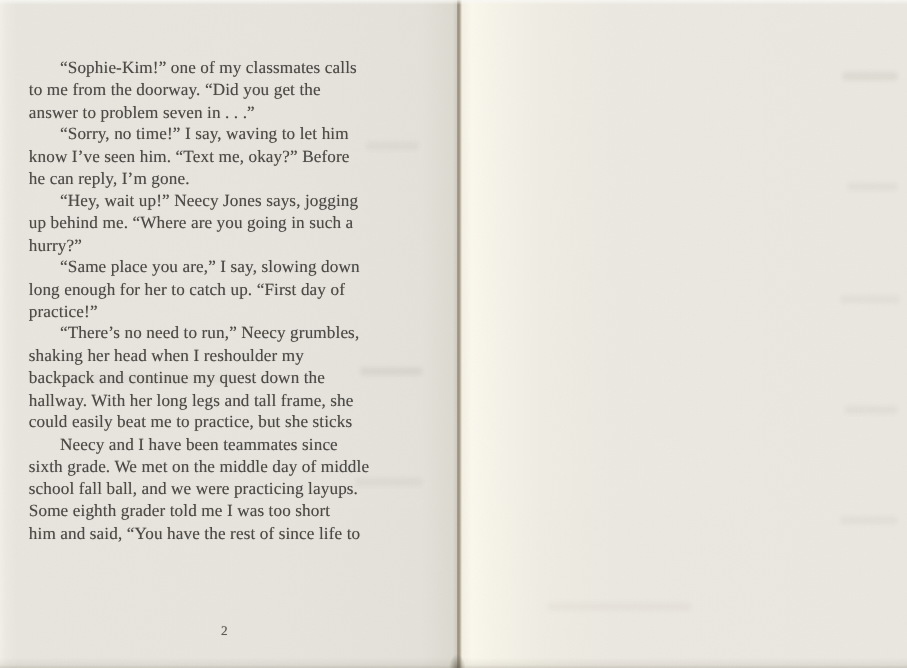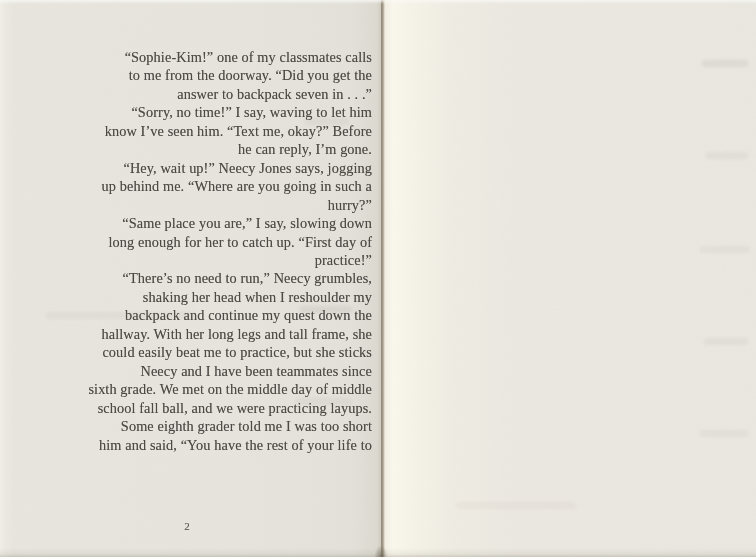--- a/index.html
+++ b/index.html
@@ -53,21 +53,21 @@
   
   .text-block {
     position: absolute;
     top: 48px;
     color: #4c4945;
     font-size: 14.3px;
     line-height: 18.45px;
     letter-spacing: 0.1px;
     text-shadow: 0 0 0.6px rgba(76,73,69,0.5);
   }
-  .text-block.left  { left: 54px;  width: 318px; text-align: right; }
+  .text-block.left  { left: 24px;  width: 318px; }
   .line { white-space: nowrap; }
   .line.indent { padding-left: 26px; }
   
   .folio {
     position: absolute;
     top: 520px;
     width: 30px;
     text-align: center;
     color: #5d5a54;
     font-size: 11px;
@@ -92,40 +92,40 @@
 </style>
 </head>
 <body>
 
 <div class="spread">
 
   <div class="page-left">
     <div class="text-block left">
         <div class="line indent">“Sophie-Kim!” one of my classmates calls</div>
         <div class="line">to me from the doorway. “Did you get the</div>
-        <div class="line">answer to backpack seven in . . .”</div>
+        <div class="line">answer to problem seven in . . .”</div>
         <div class="line indent">“Sorry, no time!” I say, waving to let him</div>
         <div class="line">know I’ve seen him. “Text me, okay?” Before</div>
         <div class="line">he can reply, I’m gone.</div>
         <div class="line indent">“Hey, wait up!” Neecy Jones says, jogging</div>
         <div class="line">up behind me. “Where are you going in such a</div>
         <div class="line">hurry?”</div>
         <div class="line indent">“Same place you are,” I say, slowing down</div>
         <div class="line">long enough for her to catch up. “First day of</div>
         <div class="line">practice!”</div>
         <div class="line indent">“There’s no need to run,” Neecy grumbles,</div>
         <div class="line">shaking her head when I reshoulder my</div>
         <div class="line">backpack and continue my quest down the</div>
         <div class="line">hallway. With her long legs and tall frame, she</div>
         <div class="line">could easily beat me to practice, but she sticks</div>
         <div class="line indent">Neecy and I have been teammates since</div>
         <div class="line">sixth grade. We met on the middle day of middle</div>
         <div class="line">school fall ball, and we were practicing layups.</div>
         <div class="line">Some eighth grader told me I was too short</div>
-        <div class="line">him and said, “You have the rest of your life to</div>
+        <div class="line">him and said, “You have the rest of since life to</div>
       </div>
     <div class="folio left">2</div>
   </div>
 
   <div class="page-right">
     
     
   </div>
 
   <div class="ghost" style="left:300px; top:306px; width:52px; height:7px;"></div>

